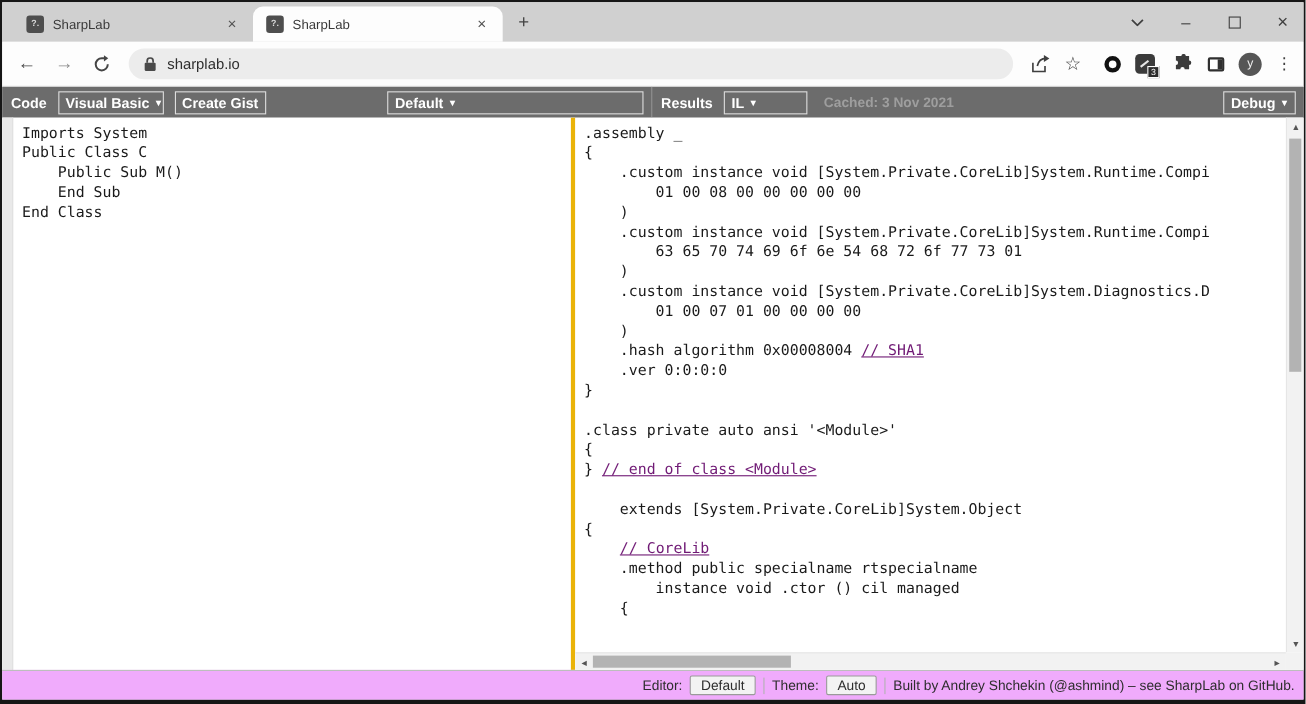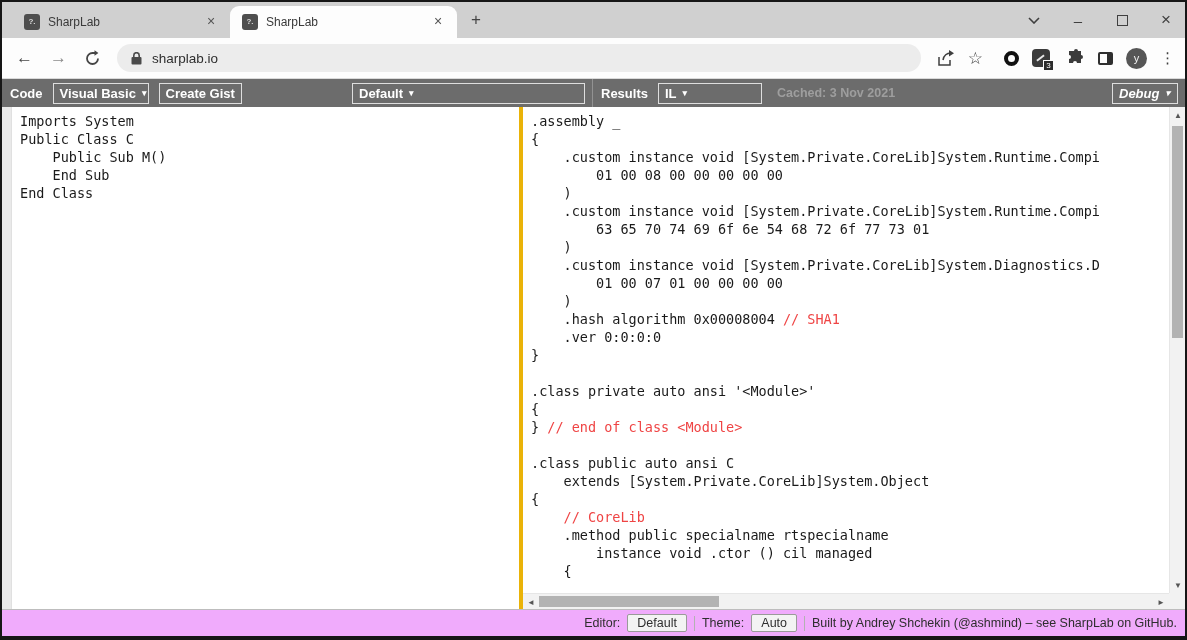--- a/index.html
+++ b/index.html
@@ -52,35 +52,35 @@
   .sltoolbar { height:28px; background:#6c6c6c; display:flex; flex:none; color:#fff; font-size:13px; font-weight:bold; }
   .sl-left { width:590px; flex:none; display:flex; align-items:center; padding:0 7px 0 8px; }
   .sl-right { flex:1; display:flex; align-items:center; border-left:1px solid #929292; padding:0 7px 0 8px; }
   .sl-box { border:1px solid #dedede; height:21px; display:flex; align-items:center; padding:0 6px; gap:6px;
             justify-content:flex-start; white-space:nowrap; }
   .sl-arrow { font-size:9px; }
   .sl-label { white-space:nowrap; }
   .sel-lang { margin-left:10px; width:96px; }
   .btn-gist { margin-left:10px; }
   .sel-branch { margin-left:auto; width:233px; }
-  .sel-results { margin-left:10px; width:104px; }
+  .sel-results { margin-left:10px; width:76px; }
   .cached { margin-left:15px; color:#9e9e9e; font-size:12.5px; }
-  .sel-mode { margin-left:auto; width:66px;font-style:italic; }
+  .sel-mode { margin-left:auto; width:66px; }
 
   
   .main { flex:1; display:flex; min-height:0; }
   .pane-left { width:521px; flex:none; background:#fff; border-right:4px solid #eab308; display:flex; }
   .gutter { width:10px; background:#e9e9e9; border-right:1px solid #e0e0e0; flex:none; }
   .codearea { padding:5px 0 0 8px; overflow:hidden; flex:1;
               font-family:"DejaVu Sans Mono","Liberation Mono",monospace; font-size:13.5px; line-height:18px; color:#1a1a1a; }
   .pane-right { flex:1; background:#fff; position:relative; min-width:0; }
   .results-code { position:absolute; left:0; top:0; right:16px; bottom:16px; overflow:hidden; padding:5px 0 0 8px;
               font-family:"DejaVu Sans Mono","Liberation Mono",monospace; font-size:13.5px; line-height:18px; color:#1a1a1a; }
   .code-line { white-space:pre; }
-  .code-line .comment { color:#ef4444; }
+  .code-line .comment { color:#701a75;text-decoration:underline; }
 
   
   .vscroll { position:absolute; top:0; right:0; bottom:16px; width:16px; background:#f2f2f2; border-left:1px solid #e6e6e6; }
   .hscroll { position:absolute; left:0; right:16px; bottom:0; height:16px; background:#f2f2f2; border-top:1px solid #e6e6e6; }
   .sb-corner { position:absolute; right:0; bottom:0; width:16px; height:16px; background:#f2f2f2; }
   .sb-arrow { position:absolute; width:16px; height:16px; font-size:8px; color:#555; display:flex;
               align-items:center; justify-content:center; }
   .vthumb { position:absolute; left:2px; right:2px; top:19px; height:212px; background:#b3b3b3; }
   .hthumb { position:absolute; top:2px; bottom:2px; left:16px; width:180px; background:#b3b3b3; }
 
@@ -219,21 +219,20 @@
           <div class="code-line">        01 00 07 01 00 00 00 00</div>
           <div class="code-line">    )</div>
           <div class="code-line"><span>    .hash algorithm 0x00008004 </span><span class="comment">// SHA1</span></div>
           <div class="code-line">    .ver 0:0:0:0</div>
           <div class="code-line">}</div>
           <div class="code-line">&nbsp;</div>
           <div class="code-line">.class private auto ansi '&lt;Module&gt;'</div>
           <div class="code-line">{</div>
           <div class="code-line"><span>} </span><span class="comment">// end of class &lt;Module&gt;</span></div>
           <div class="code-line">&nbsp;</div>
-          <div class="code-line">.class public auto ansi C</div>
           <div class="code-line">    extends [System.Private.CoreLib]System.Object</div>
           <div class="code-line">{</div>
           <div class="code-line"><span>    </span><span class="comment">// CoreLib</span></div>
           <div class="code-line">    .method public specialname rtspecialname</div>
           <div class="code-line">        instance void .ctor () cil managed</div>
           <div class="code-line">    {</div>
         </div>
       <div class="vscroll">
         <span class="sb-arrow" style="top:0">▲</span>
         <span class="vthumb"></span>

